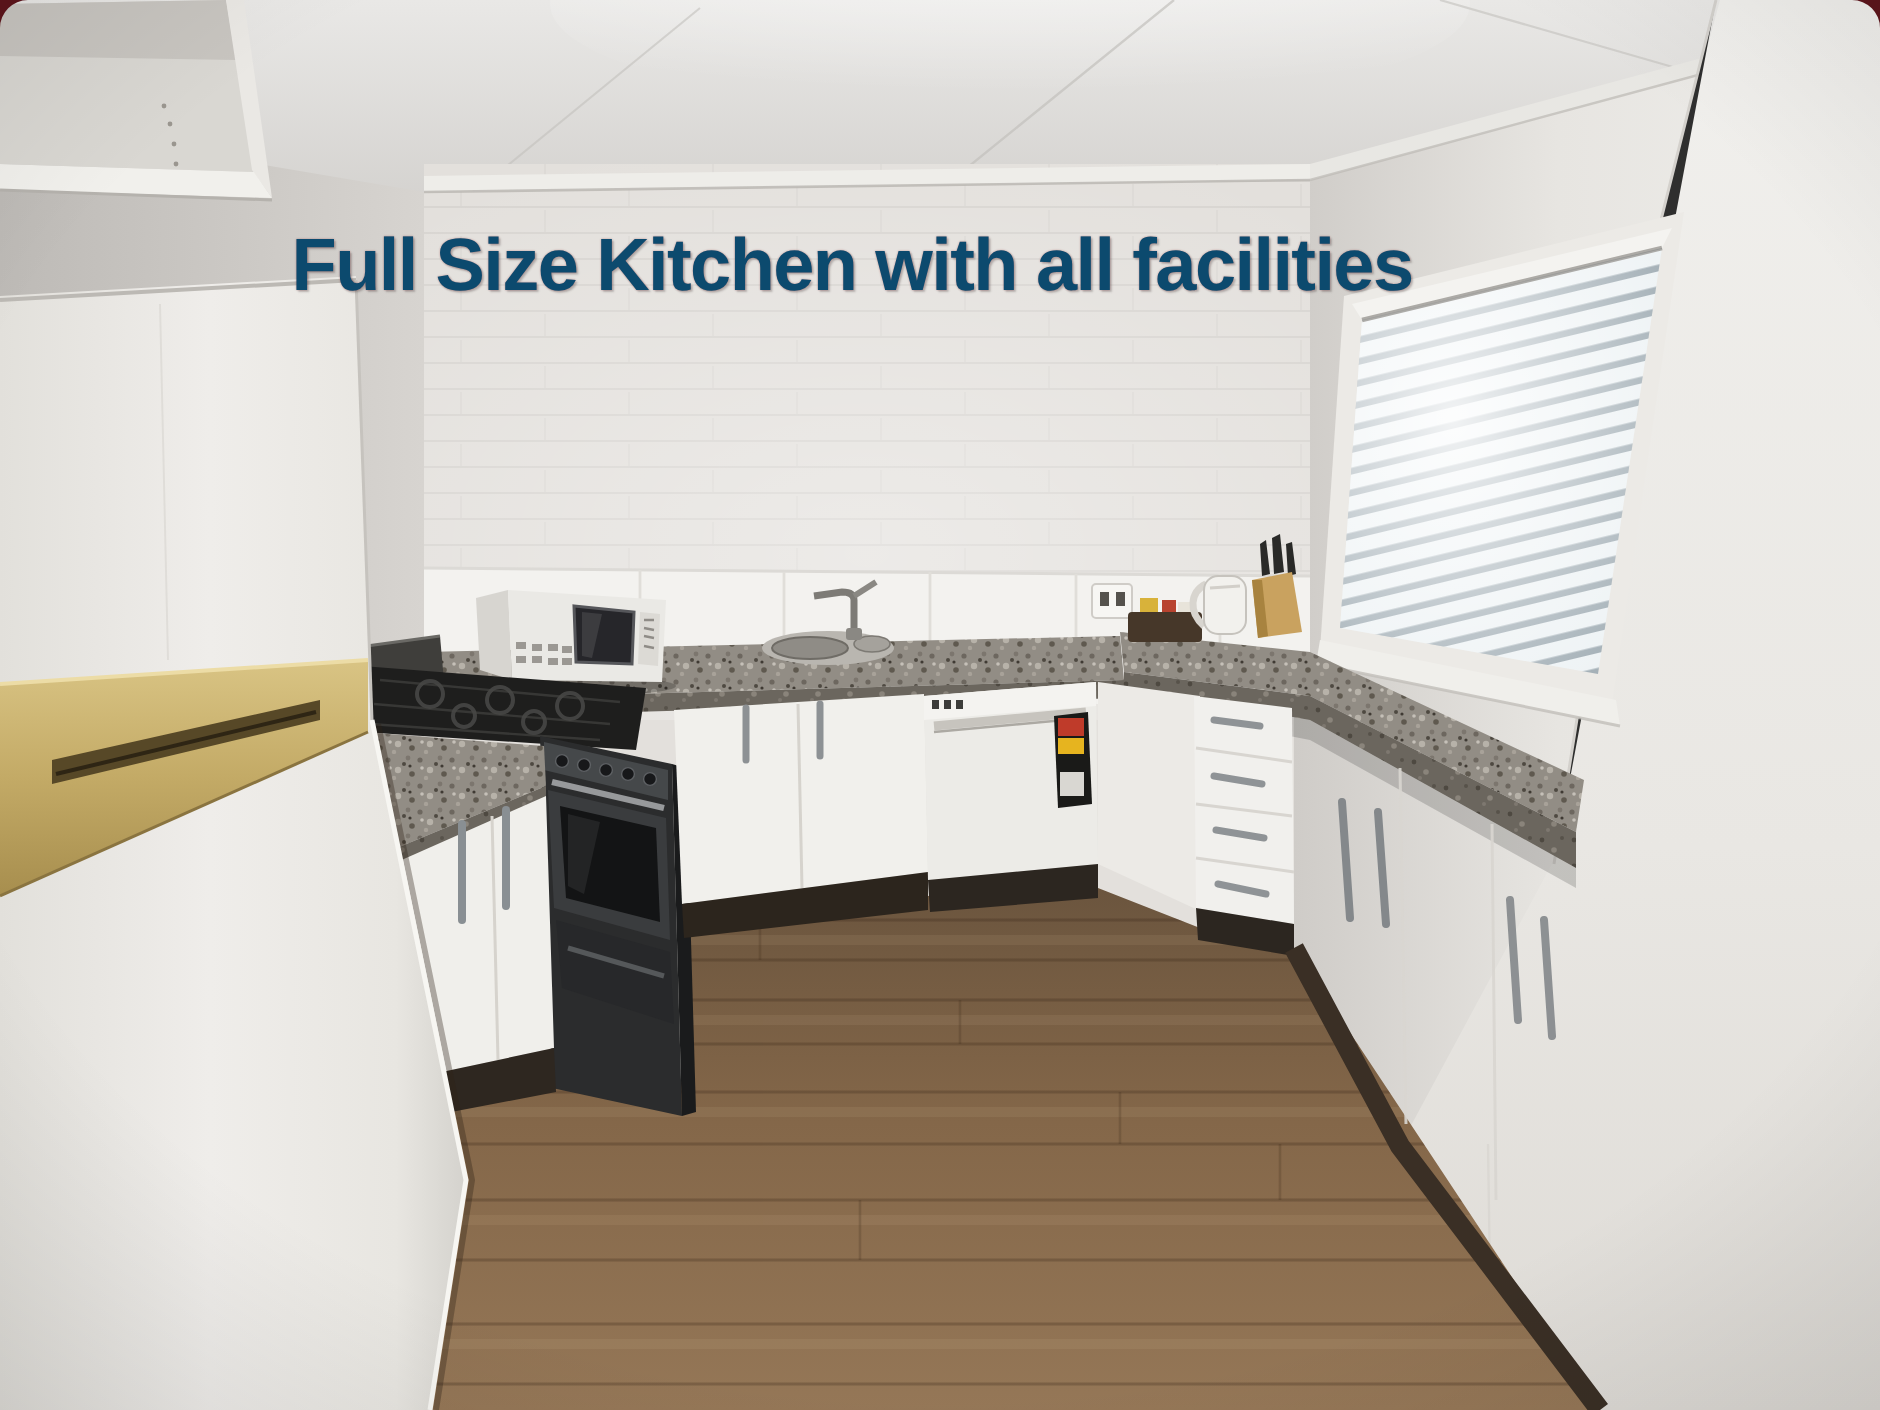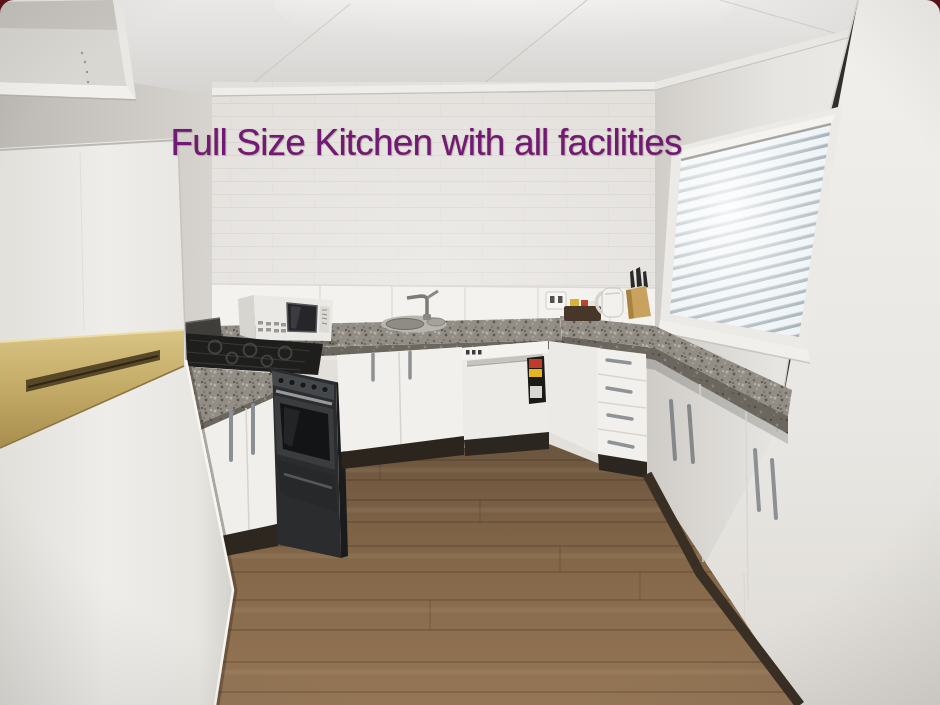--- a/index.html
+++ b/index.html
@@ -2,23 +2,23 @@
 <html><head>
 <meta charset="utf-8">
 <style>
   html,body{margin:0;padding:0;background:#222;}
   .photo{
     position:relative;width:940px;height:705px;overflow:hidden;
     font-family:"Liberation Sans",sans-serif;background:#e3e0dc;
   }
   .photo svg{position:absolute;left:0;top:0;}
   .caption{
-    position:absolute;left:426px;top:122px;transform:translateX(-50%);
-    white-space:nowrap;font-size:37px;letter-spacing:-0.8px;font-weight:400;
-    color:#701a75;
+    position:absolute;left:426px;top:112px;transform:translateX(-50%);
+    white-space:nowrap;font-size:37px;letter-spacing:-0.8px;font-weight:700;
+    color:#0c4a6e;
     text-shadow:0 0 1px rgba(130,25,30,.45), 1px 1px 1px rgba(80,70,70,.30);
     z-index:5;
   }
 </style>
 </head>
 <body>
 
 <div class="photo">
 <svg width="940" height="705" viewBox="0 0 940 705">
   <defs>

